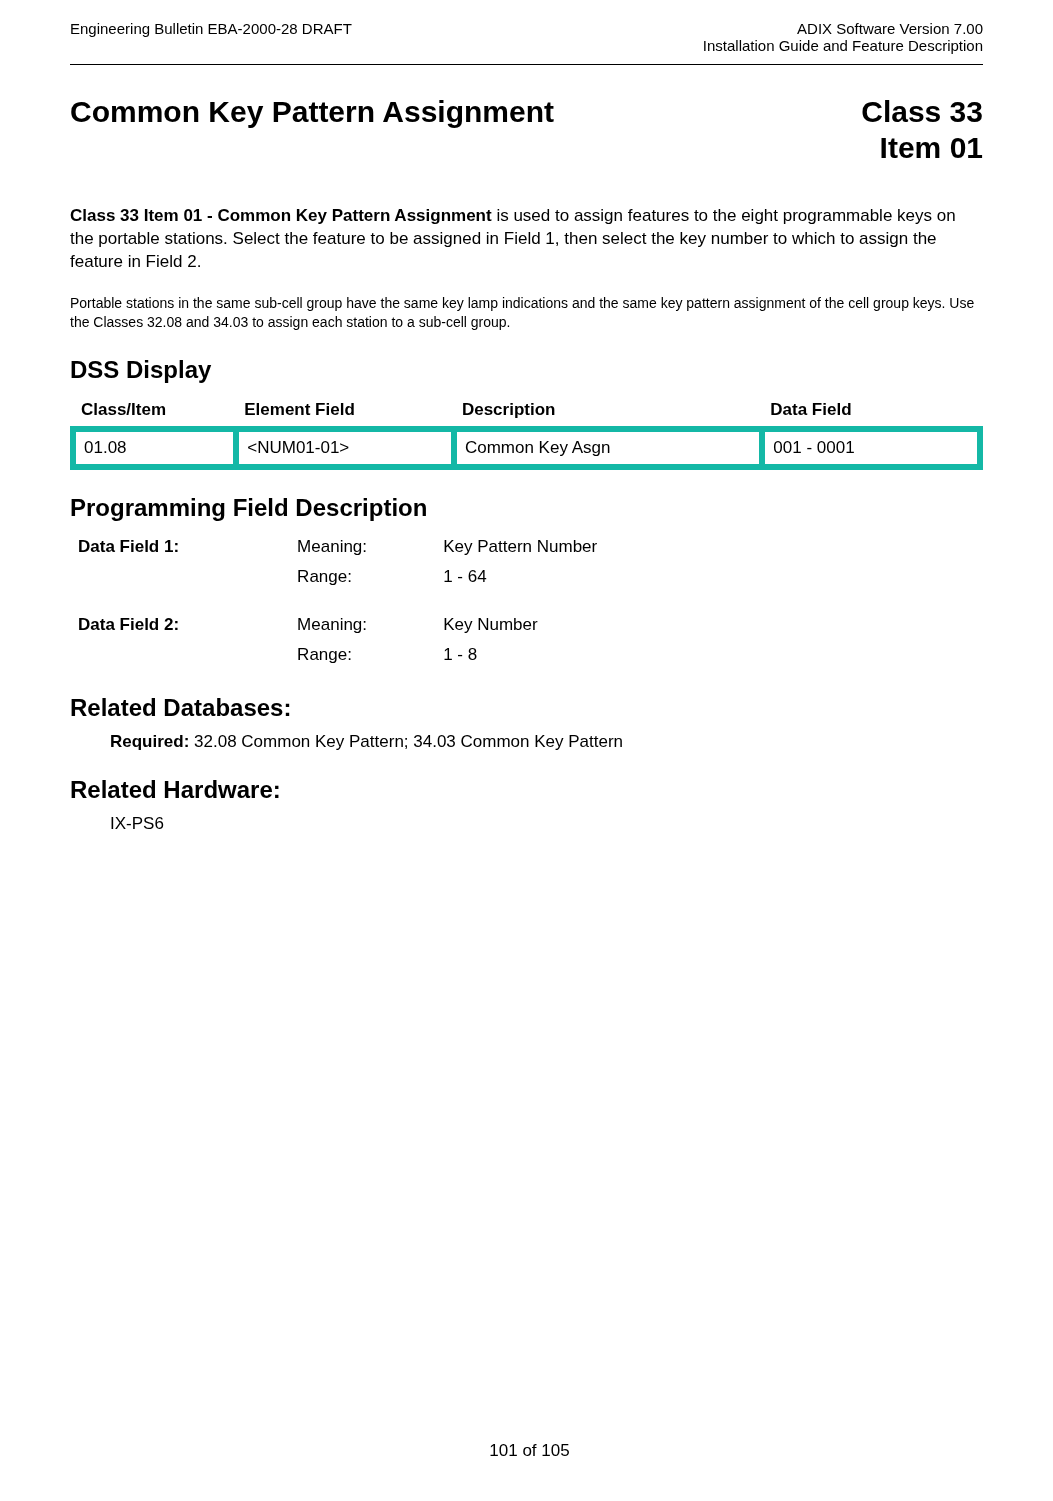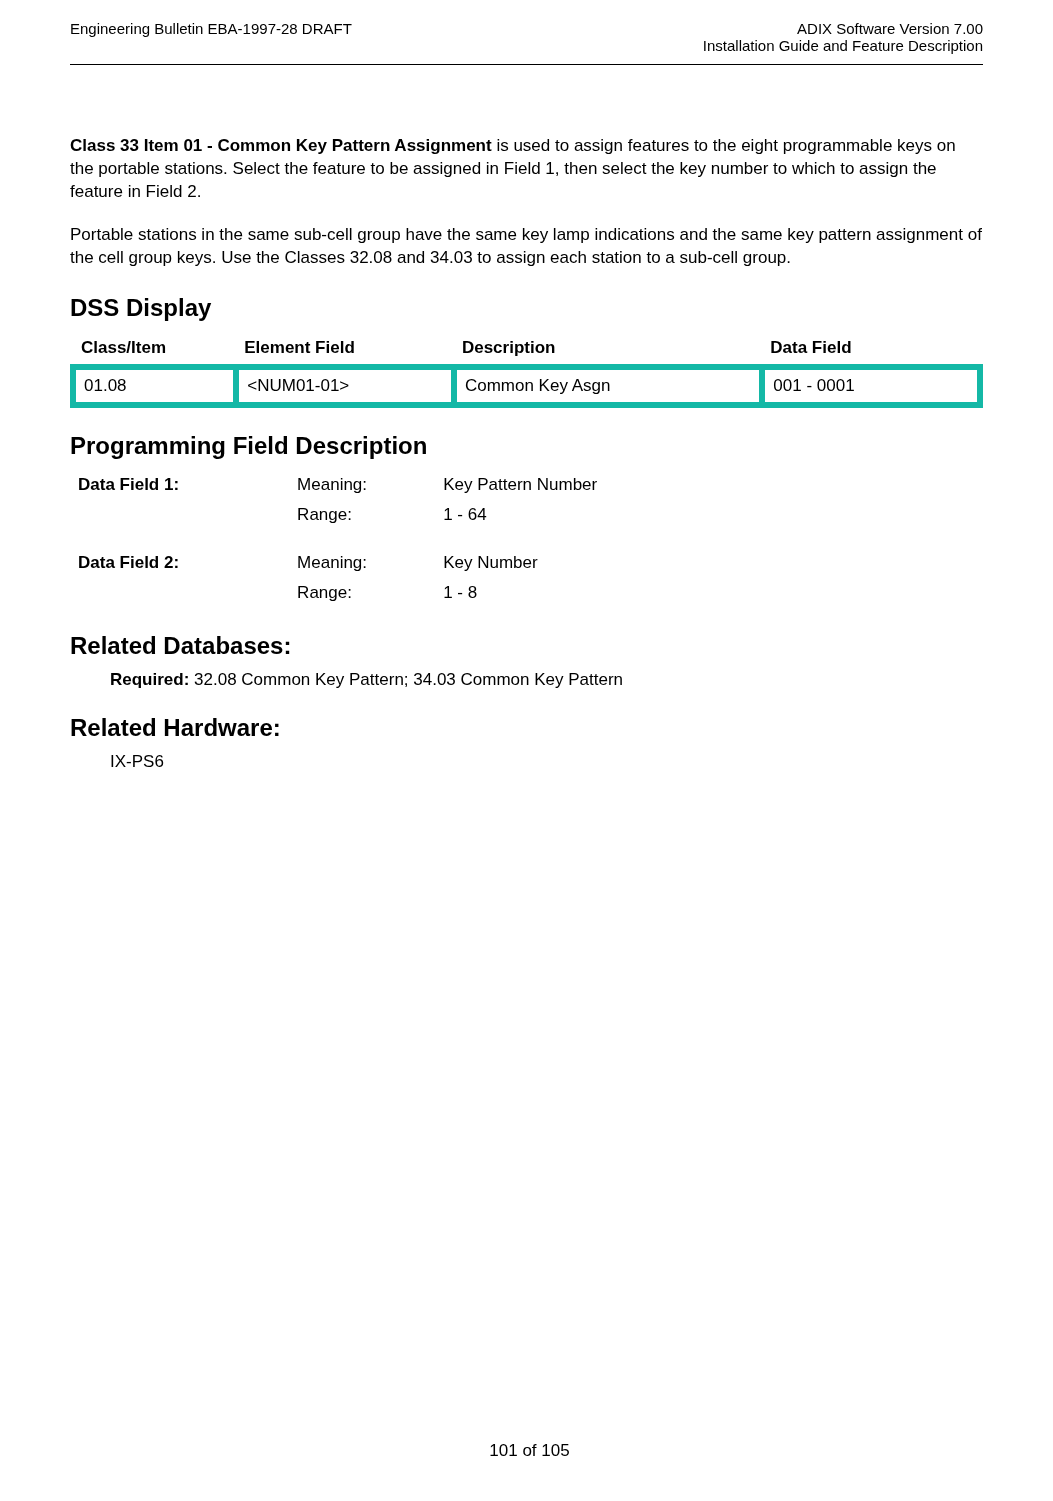--- a/index.html
+++ b/index.html
@@ -63,21 +63,21 @@
       margin-top: 40px;
       font-size: 17px;
       line-height: 1.35;
     }
     .intro-para .bold-lead {
       font-weight: bold;
       margin-top: 35px;
     }
     .second-para {
       margin-top: 20px;
-      font-size: 17px;
+      font-size: 14px;
       line-height: 1.35;
     }
     .section-heading {
       font-size: 24px;
       font-weight: bold;
       margin-top: 24px;
       margin-bottom: 10px;
     }
     .dss-table {
       width: 100%;
@@ -141,30 +141,37 @@
       left: 6px;
       right: 0;
       text-align: center;
       font-size: 17px;
     }
   </style>
 </head>
 <body>
 
 <div class="header">
-  <div class="header-left">Engineering Bulletin EBA-1997-28 DRAFT</div>
+  <div class="header-left">Engineering Bulletin EBA-2000-28 DRAFT</div>
   <div class="header-right">
     <div>ADIX Software Version 7.00</div>
     <div>Installation Guide and Feature Description</div>
   </div>
 </div>
 <hr class="header-divider">
 
 <div class="content">
 
+  <div class="main-title-row">
+    <div class="main-title">Common Key Pattern Assignment</div>
+    <div class="title-right">
+      <div class="class-title">Class 33</div>
+      <div class="item-title">Item 01</div>
+    </div>
+  </div>
 
   <p class="intro-para">
     <span class="bold-lead">Class 33 Item 01 - Common Key Pattern Assignment</span><span> is used to assign features to the eight programmable keys on the portable stations.  Select the feature to be assigned in Field 1, then select the key number to which to assign the feature in Field 2.</span>
   </p>
 
   <p class="second-para">Portable stations in the same sub-cell group have the same key lamp indications and the same key pattern assignment of the cell group keys.  Use the Classes 32.08 and 34.03 to assign each station to a sub-cell group.</p>
 
   <h2 class="section-heading">DSS Display</h2>
 
   <table class="dss-table">

